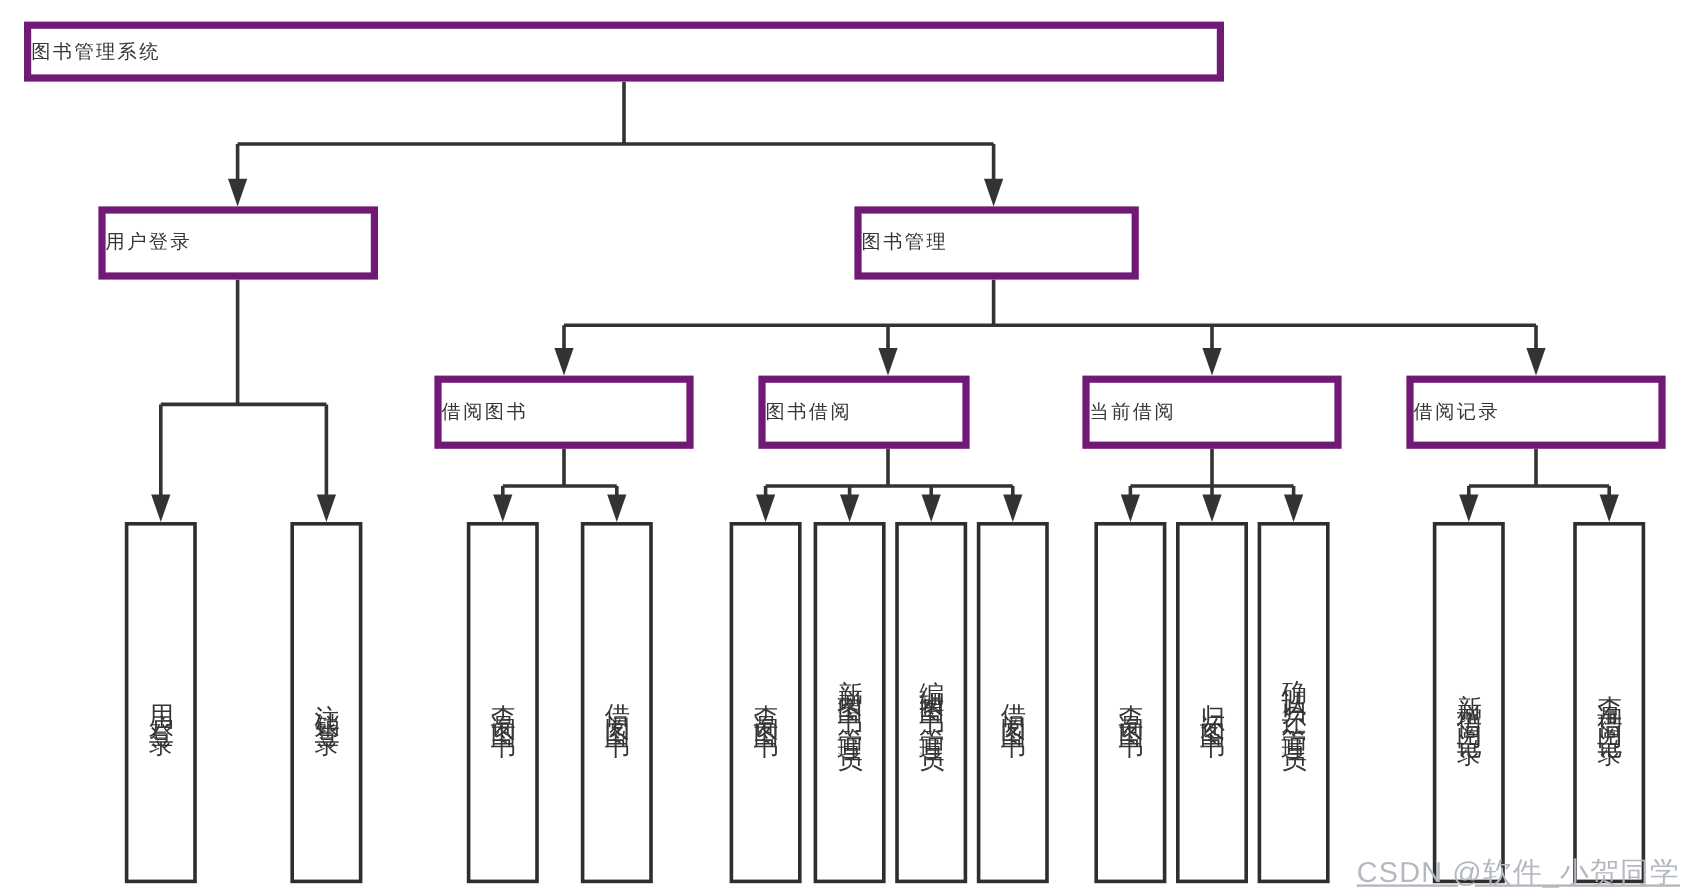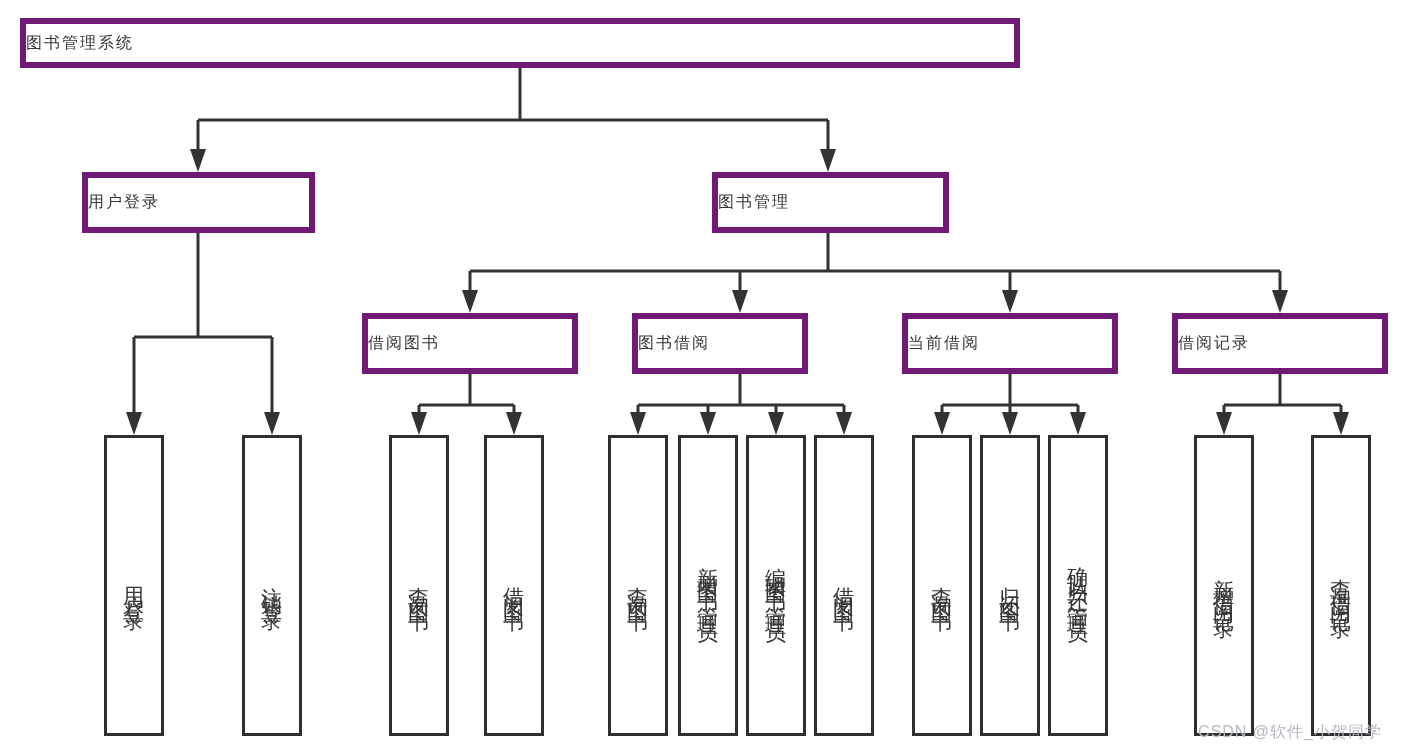--- a/index.html
+++ b/index.html
@@ -19,23 +19,23 @@
   .leaf {
     position:absolute; width:60px; height:301px; top:435px;
     display:flex; align-items:center; justify-content:center;
     border:3px solid #2e2e2e; background:#ffffff; z-index:2;
   }
   .vlabel {
     writing-mode:vertical-rl; text-orientation:mixed;
     font-size:21px; line-height:1; letter-spacing:8px; color:#363636;
   }
   .watermark {
-    position:absolute; right:23px; bottom:4px;
-    font-size:16px; color:#b4b9c0; letter-spacing:1px;
-    z-index:5; white-space:nowrap;
+    position:absolute; right:5px; bottom:4px;
+    font-size:24px; color:#b4b9c0; letter-spacing:1px;
+    z-index:5; white-space:nowrap;text-decoration:underline;
   }
 </style>
 </head>
 <body>
 
 <div class="canvas">
 
   <svg class="wires" viewBox="0 0 1405 747" xmlns="http://www.w3.org/2000/svg">
     <g stroke="#333333" stroke-width="3" fill="none">
 

